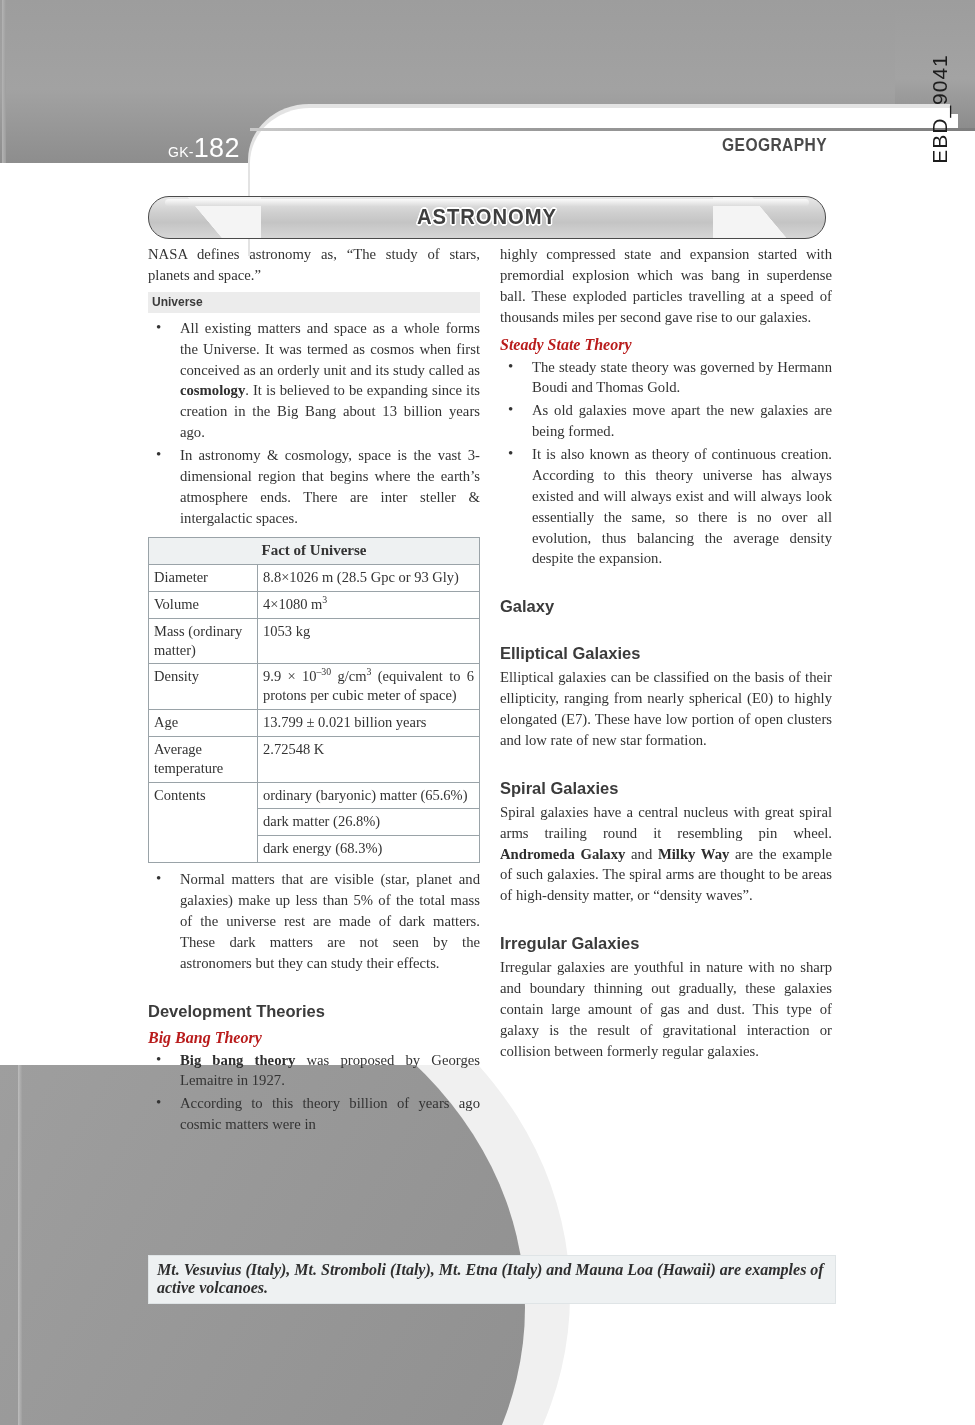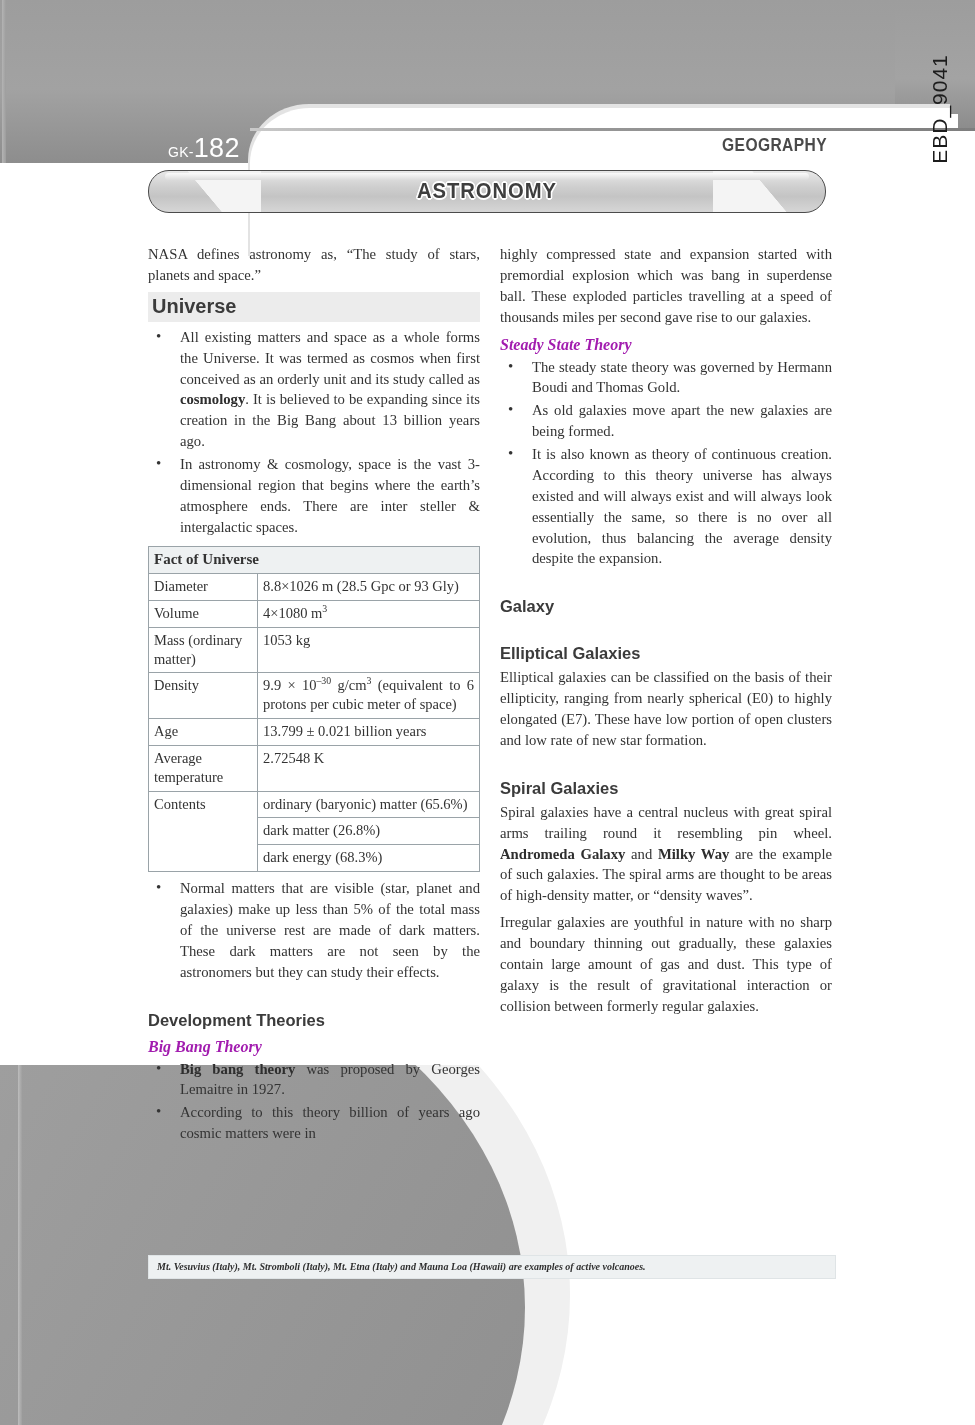--- a/index.html
+++ b/index.html
@@ -59,21 +59,21 @@
   .edge-code{
     position:absolute;right:-20px;top:97px;
     font-family:"Liberation Sans",sans-serif;
     font-size:21px;color:#1c1c1c;letter-spacing:1px;
     transform:rotate(-90deg);transform-origin:center center;
     white-space:nowrap;z-index:8;
   }
 
   
   .title-bar{
-    position:absolute;left:148px;top:170px;width:676px;height:41px;
+    position:absolute;left:148px;top:196px;width:676px;height:41px;
     border:1.6px solid #4b4b4b;border-radius:21px;
     background:linear-gradient(180deg,#e9e9e9 0%,#cfcfcf 38%,#c4c4c4 62%,#d6d6d6 100%);
     overflow:hidden;z-index:5;
   }
   .title-bar .glint-l{
     position:absolute;left:0;top:0;width:112px;height:100%;
     background:linear-gradient(230deg,#f4f4f4 50%,rgba(255,255,255,0) 50.5%);
   }
   .title-bar .glint-r{
     position:absolute;right:0;top:0;width:112px;height:100%;
@@ -116,31 +116,31 @@
 
   p.body{
     margin:0 0 6px 0;font-size:14.7px;line-height:1.42;
     text-align:justify;color:#333333;
   }
 
   h2.band{
     margin:6px 0 5px 0;padding:3px 4px 4px 4px;
     background:#ececec;
     font-family:"Liberation Sans",sans-serif;
-    font-size:20px;font-weight:bold;color:#3b3b3b;
+    font-size:12px;font-weight:bold;color:#3b3b3b;
   }
   h2.plain{
     margin:28px 0 4px 0;
     font-family:"Liberation Sans",sans-serif;
     font-size:16.5px;font-weight:bold;color:#3b3b3b;
   }
   h3.ital{
     margin:8px 0 3px 0;
     font-family:"Liberation Serif",serif;
-    font-size:16px;font-weight:bold;font-style:italic;color:#a21caf;
+    font-size:16px;font-weight:bold;font-style:italic;color:#b91c1c;
   }
 
   ul.bul{margin:0 0 4px 0;padding:0;list-style:none;}
   ul.bul li{
     position:relative;padding-left:32px;margin-bottom:2px;
     font-size:14.7px;line-height:1.42;text-align:justify;color:#333333;
   }
   ul.bul li:before{
     content:"\2022";position:absolute;left:8px;top:-1px;
     font-size:15px;color:#333333;
@@ -151,31 +151,31 @@
   
   table.facts{
     width:100%;border-collapse:collapse;margin:8px 0 6px 0;
     font-size:14.5px;color:#333333;
   }
   table.facts th,table.facts td{
     border:1px solid #9aa3a8;padding:3px 5px 4px 5px;
     vertical-align:top;line-height:1.3;
   }
   table.facts th{
-    background:#eef1f2;text-align:left;font-weight:bold;font-size:15px;
+    background:#eef1f2;text-align:center;font-weight:bold;font-size:15px;
   }
   table.facts td.k{width:98px;font-family:Liberation Serif, serif;}
   table.facts td.v{text-align:justify;}
 
   
   .note{
     position:absolute;left:148px;top:1255px;width:670px;
     background:#eef1f2;border:1px solid #dfe4e6;
     padding:5px 8px 6px 8px;z-index:6;
-    font-size:10px;font-weight:bold;font-style:italic;
+    font-size:16px;font-weight:bold;font-style:italic;
     color:#2f2f2f;letter-spacing:0;
   }
 </style>
 </head>
 <body>
 
 <div class="swoosh-wrap">
   <div class="swoosh-white"></div>
   <div class="swoosh-gray"></div>
   <div class="swoosh-edge"></div>
@@ -277,16 +277,17 @@
     </ul>
 
   <h2 class="plain">Galaxy</h2>
 
   <h2 class="plain">Elliptical Galaxies</h2>
   <p class="body">Elliptical galaxies can be classified on the basis of their ellipticity, ranging from nearly spherical (E0) to highly elongated (E7). These have low portion of open clusters and low rate of new star formation.</p>
 
   <h2 class="plain">Spiral Galaxies</h2>
   <p class="body">Spiral galaxies have a central nucleus with great spiral arms trailing round it resembling pin wheel. <b>Andromeda Galaxy</b> and <b>Milky Way</b> are the example of such galaxies. The spiral arms are thought to be areas of high-density matter, or “density waves”.</p>
 
+  <h2 class="plain">Irregular Galaxies</h2>
   <p class="body">Irregular galaxies are youthful in nature with no sharp and boundary thinning out gradually, these galaxies contain large amount of gas and dust. This type of galaxy is the result of gravitational interaction or collision between formerly regular galaxies.</p>
 </div>
 
 <div class="note">Mt. Vesuvius (Italy), Mt. Stromboli (Italy), Mt. Etna (Italy) and Mauna Loa (Hawaii) are examples of active volcanoes.</div>
 
 </body></html>

